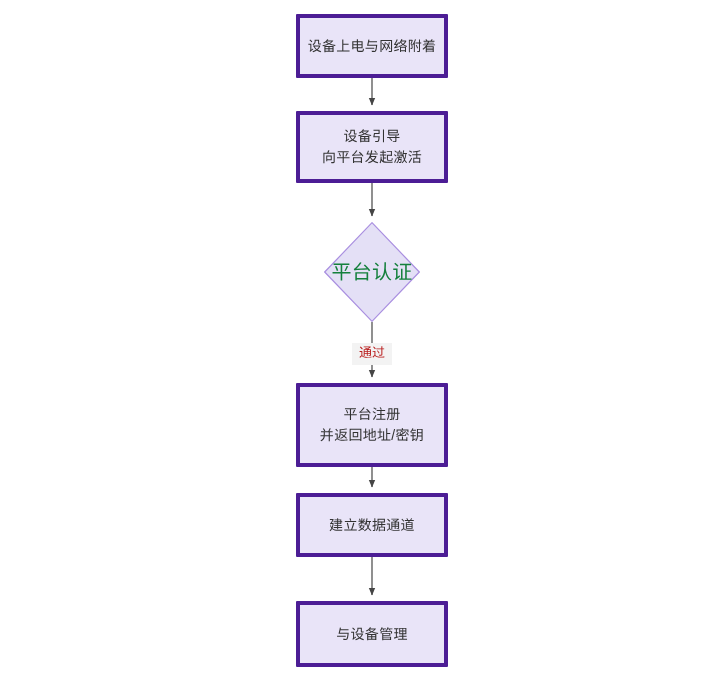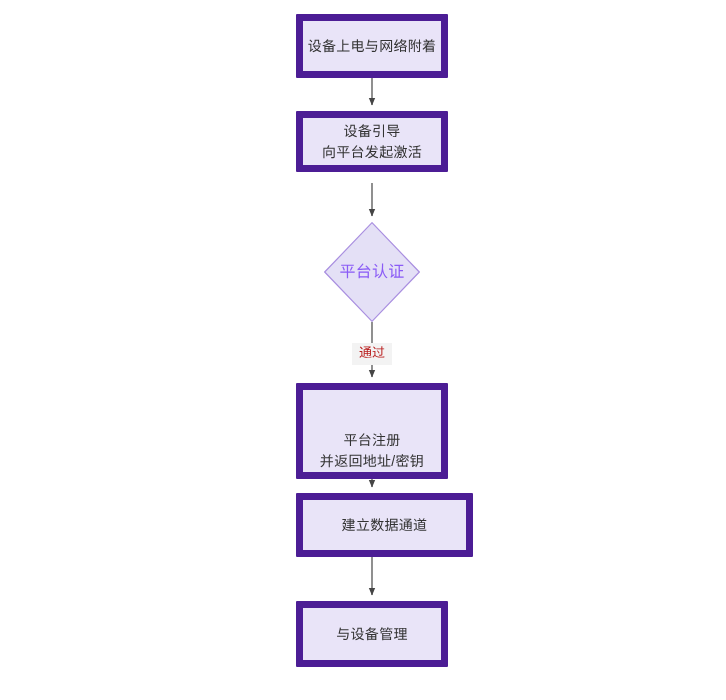--- a/index.html
+++ b/index.html
@@ -36,44 +36,44 @@
     align-items: center;
     justify-content: center;
     text-align: center;
     font-size: 14px;
     line-height: 21px;
     color: #333333;
     letter-spacing: 0.3px;
   }
   .node-rect {
     background: #e9e4f8;
-    border: 7px solid #4c1d95;
+    border: 4px solid #4c1d95;
     border-radius: 1px;
   }
   .node-line {
     display: block;
     white-space: nowrap;
   }
   .node-diamond {
     background: transparent;
     border: none;
   }
   .diamond-shape {
     position: absolute;
     left: 0;
     top: 0;
     width: 100%;
     height: 100%;
   }
   .diamond-label {
     position: relative;
     z-index: 2;
-    font-size: 16px;
+    font-size: 20px;
     line-height: 20px;
-    color: #8b5cf6;
+    color: #15803d;
   }
   .edge-label {
     position: absolute;
     box-sizing: border-box;
     background: #f3f3f3;
     color: #b91c1c;
     font-size: 13px;
     line-height: 18px;
     padding: 1px 3px;
     text-align: center;
@@ -101,42 +101,42 @@
 
     <line x1="372" y1="457" x2="372" y2="487" stroke="#454545" stroke-width="1.2" marker-end="url(#arrowhead)"></line>
 
     <line x1="372" y1="557" x2="372" y2="595" stroke="#454545" stroke-width="1.2" marker-end="url(#arrowhead)"></line>
   </svg>
 
   <div class="node node-rect" style="left:296px; top:14px; width:152px; height:64px;">
     <span class="node-line">设备上电与网络附着</span>
   </div>
 
-  <div class="node node-rect" style="left:296px; top:111px; width:152px; height:61px;">
+  <div class="node node-rect" style="left:296px; top:111px; width:152px; height:72px;">
     <span class="node-line">设备引导</span>
     <span class="node-line">向平台发起激活</span>
   </div>
 
   <div class="node node-diamond" style="left:324px; top:222px; width:96px; height:100px;">
     <svg class="diamond-shape" viewBox="0 0 96 100" preserveAspectRatio="none" xmlns="http://www.w3.org/2000/svg">
       <polygon points="48,0.7 95.3,50 48,99.3 0.7,50" fill="#e4e0f6" stroke="#a98fe0" stroke-width="1.2"></polygon>
     </svg>
     <span class="diamond-label">平台认证</span>
   </div>
 
   <div class="edge-label" style="left:352px; top:343px; width:40px; height:22px;">
     <span>通过</span>
   </div>
 
-  <div class="node node-rect" style="left:296px; top:383px; width:152px; height:96px;justify-content:flex-end;">
+  <div class="node node-rect" style="left:296px; top:383px; width:152px; height:84px;">
     <span class="node-line">平台注册</span>
     <span class="node-line">并返回地址/密钥</span>
   </div>
 
-  <div class="node node-rect" style="left:296px; top:493px; width:177px; height:64px;">
+  <div class="node node-rect" style="left:296px; top:493px; width:152px; height:64px;">
     <span class="node-line">建立数据通道</span>
   </div>
 
   <div class="node node-rect" style="left:296px; top:601px; width:152px; height:66px;">
     <span class="node-line">与设备管理</span>
   </div>
 
 </div>
 
 </body></html>

